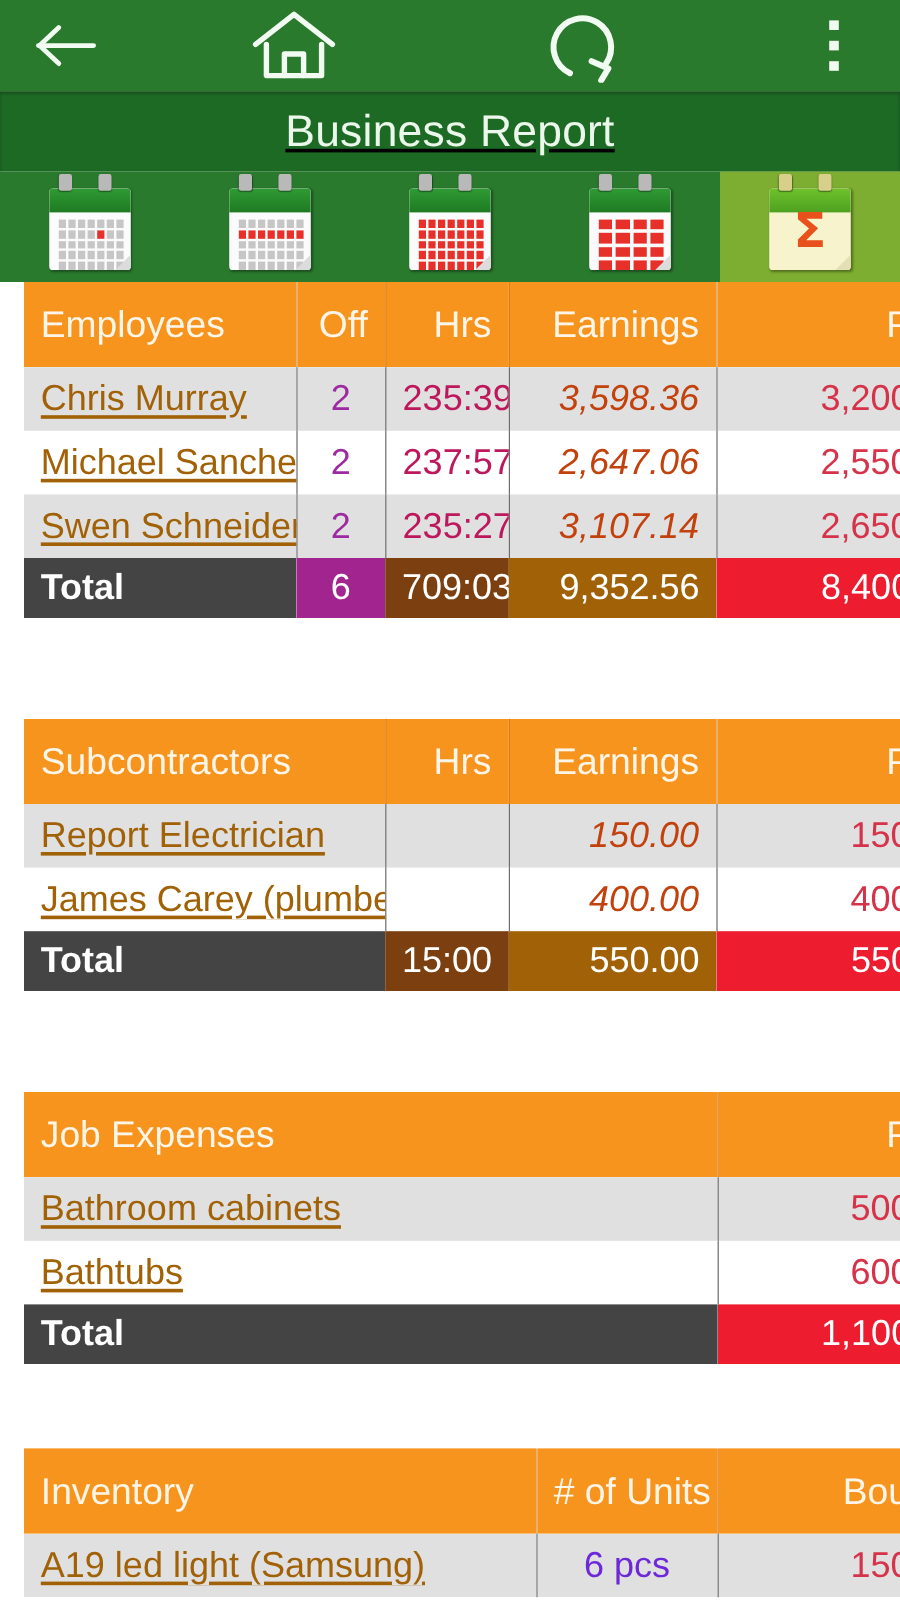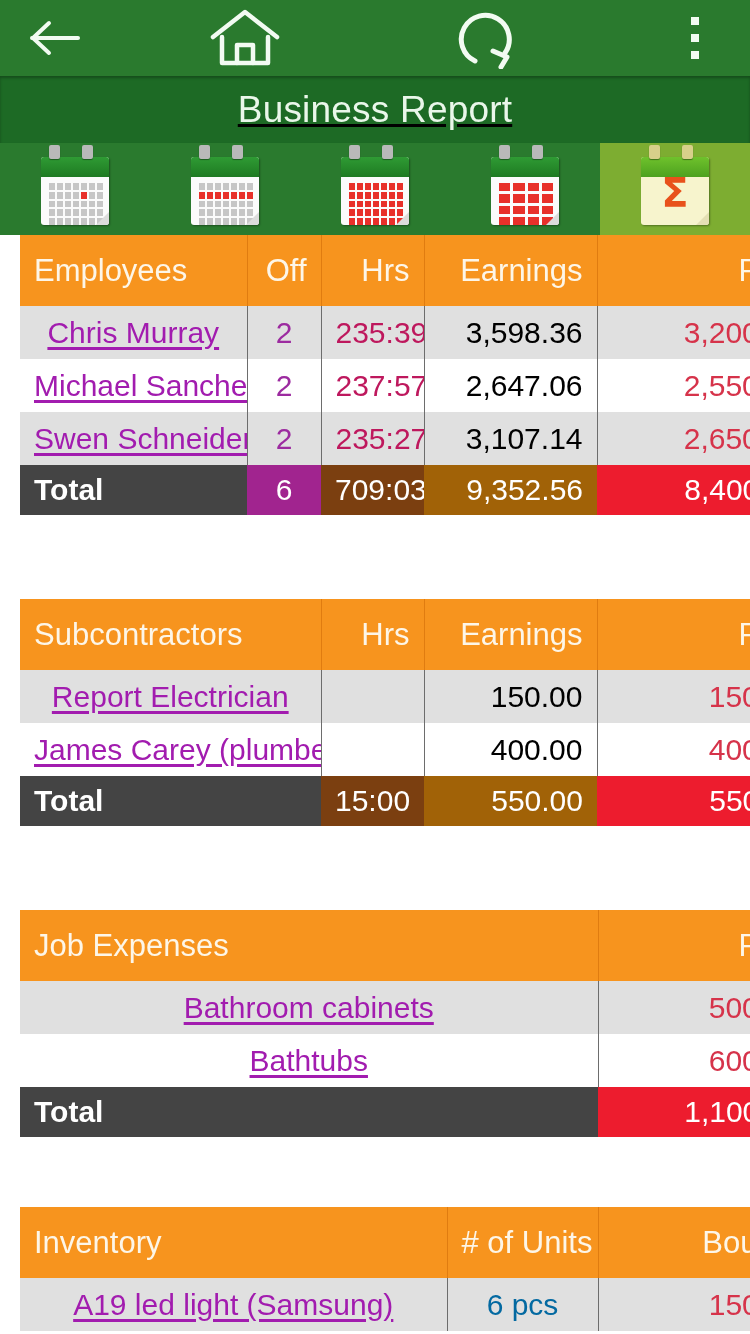--- a/index.html
+++ b/index.html
@@ -151,30 +151,30 @@
   .tbl tbody td {
     height: 53px;
     font-size: 30px;
     text-align: right;
     border-right: 1px solid #6d6d6d;
     border-bottom: 0;
   }
   .tbl tbody tr.odd  td { background: #e0e0e0; }
   .tbl tbody tr.even td { background: #ffffff; }
   .tbl td.name {
-    text-align: center;
-    color: #a21caf;
+    text-align: left;
+    color: #a16207;
     text-decoration: underline;
     text-underline-offset: 4px;
   }
   .tbl td.off  { color: #9c2ba0; text-align: center; }
   .tbl td.hrs  { color: #be185d; }
-  .tbl td.earn { color: #000000; }
+  .tbl td.earn { color: #c2410c; font-style: italic; }
   .tbl td.paid { color: #d6334a; }
-  .tbl td.units{ color: #0369a1; text-align: center; }
+  .tbl td.units{ color: #6d28d9; text-align: center; }
 
   
   .tbl tr.total td { height: 50px; font-size: 30px; color: #ffffff; border-right: 0; }
   .tbl tr.total td.tlabel { background: #444444; text-align: left; font-weight: bold; }
   .tbl tr.total td.toff   { background: #a1248f; text-align: center; }
   .tbl tr.total td.thrs   { background: #7b3f10; }
   .tbl tr.total td.tearn  { background: #a16207; }
   .tbl tr.total td.tpaid  { background: #ed1c2e; }
 
   .gap { height: 84px; background: #ffffff; }

